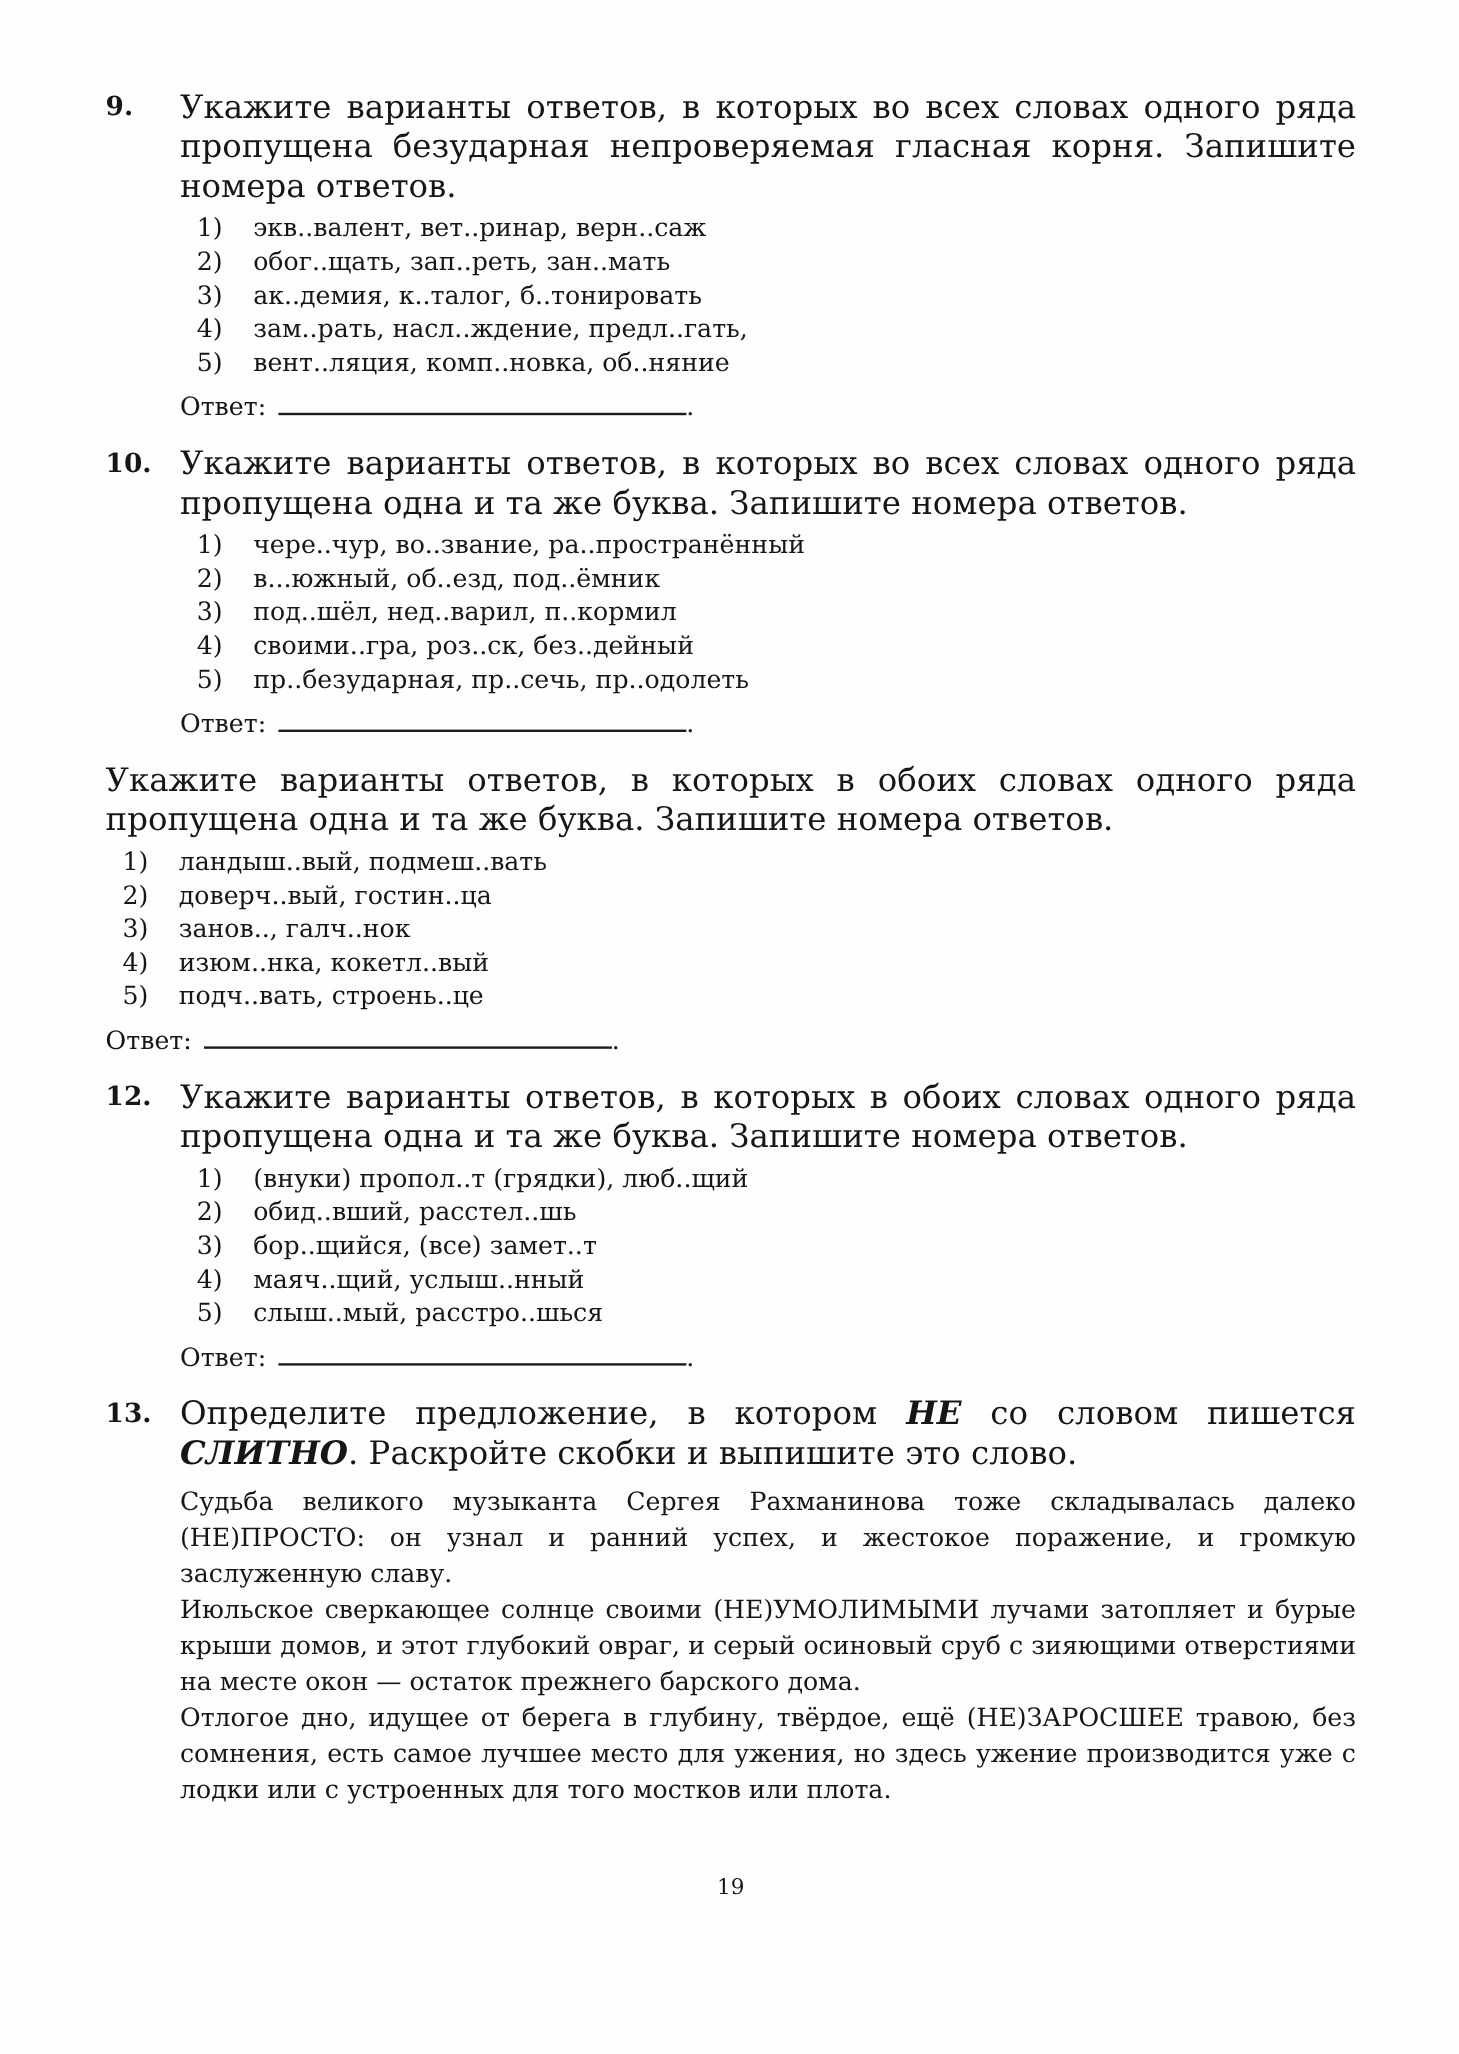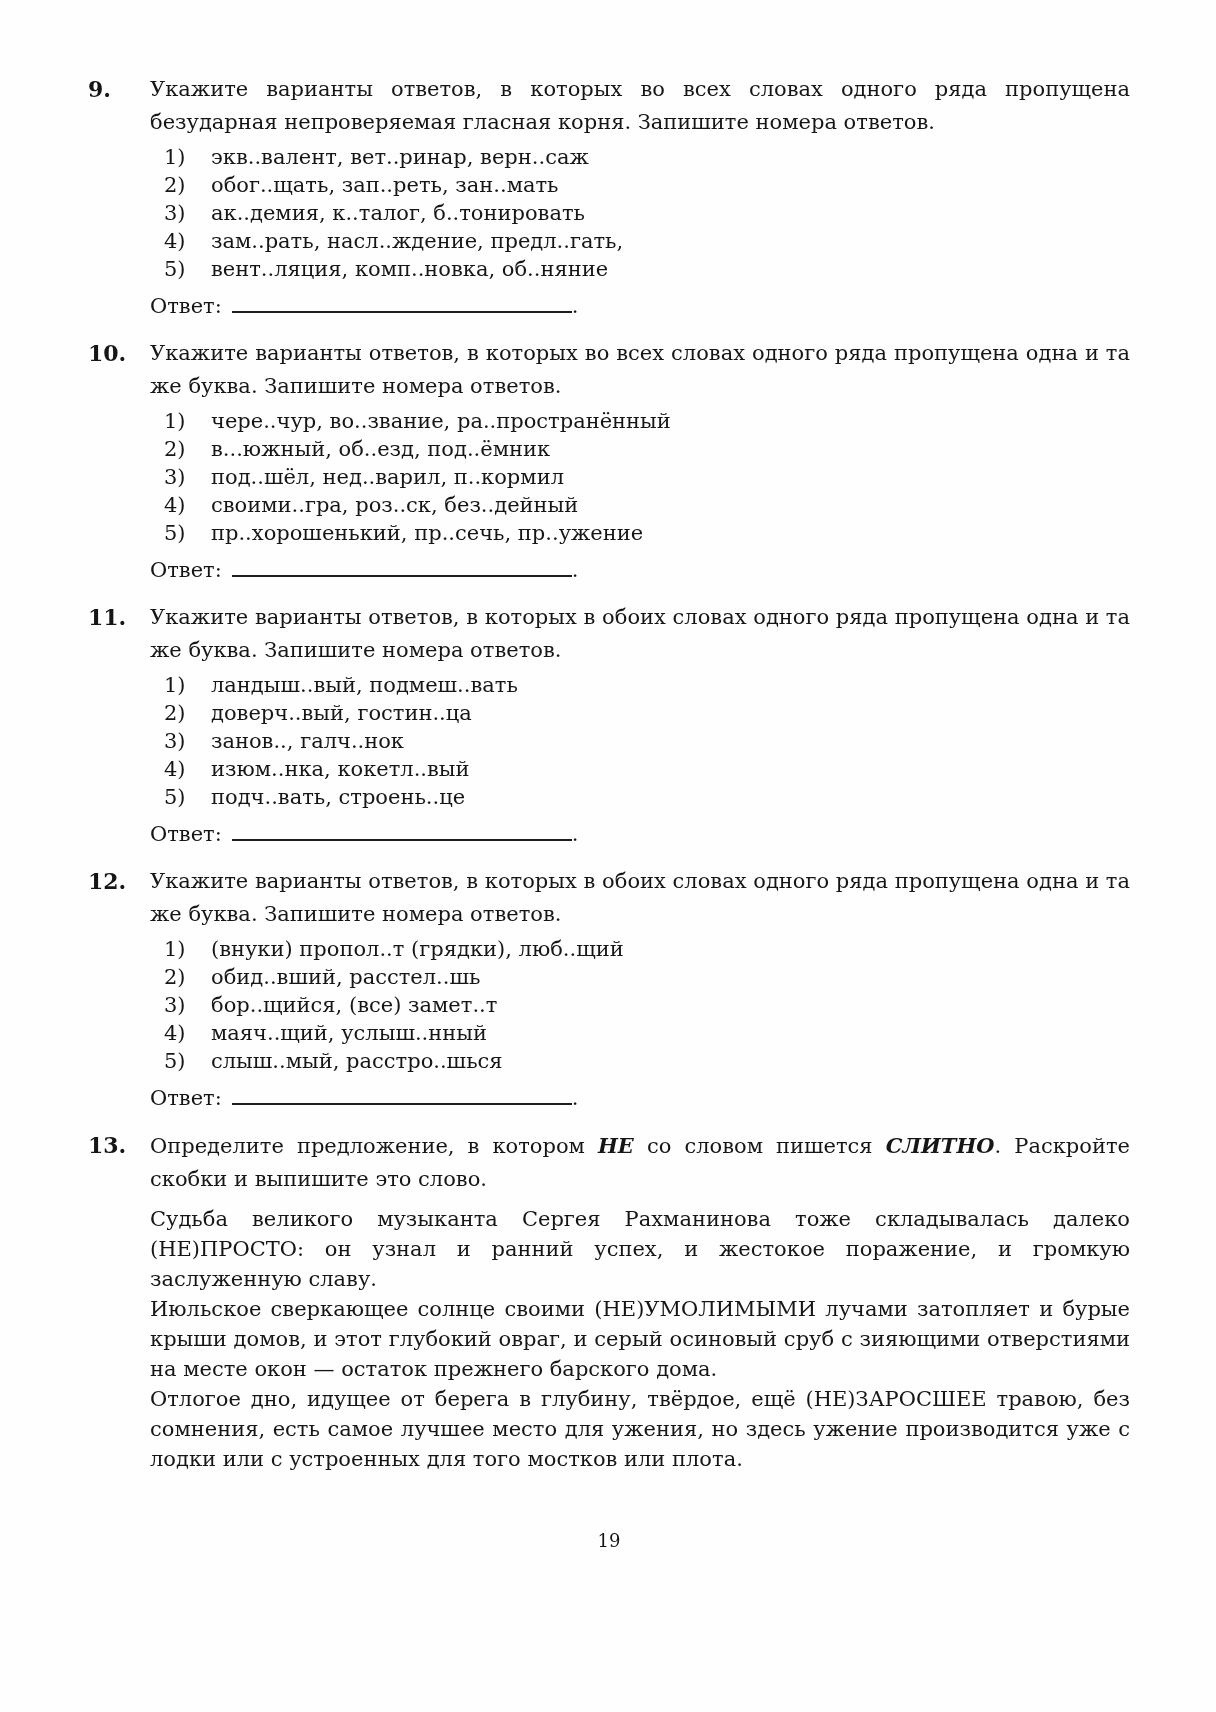--- a/index.html
+++ b/index.html
@@ -25,21 +25,21 @@
   .q-num {
     width: 62px;
     flex-shrink: 0;
     font-weight: bold;
     font-size: 22px;
     line-height: 33px;
   }
   .q-body { flex: 1; min-width: 0; }
   .q-prompt {
     margin: 0;
-    font-size: 21px;
+    font-size: 27px;
     line-height: 33px;
     text-align: justify;
   }
   .options {
     list-style: none;
     margin: 4px 0 0 0;
     padding: 0 0 0 14px;
   }
   .opt {
     display: flex;
@@ -126,29 +126,28 @@
         <li class="opt">
             <span class="opt-n">3)</span>
             <span class="opt-t">под..шёл, нед..варил, п..кормил</span>
           </li>
         <li class="opt">
             <span class="opt-n">4)</span>
             <span class="opt-t">своими..гра, роз..ск, без..дейный</span>
           </li>
         <li class="opt">
             <span class="opt-n">5)</span>
-            <span class="opt-t">пр..хорошенький, пр..сечь, пр..ужение</span>
-          </li>
-      </ul>
-      <div class="answer"><span>Ответ:</span><span class="blank"></span><span>.</span></div>
-    </div>
-  </section>
-
-  <section class="question">
-    <div class="q-num">11.</div>
+            <span class="opt-t">пр..безударная, пр..сечь, пр..одолеть</span>
+          </li>
+      </ul>
+      <div class="answer"><span>Ответ:</span><span class="blank"></span><span>.</span></div>
+    </div>
+  </section>
+
+  <section class="question">
     <div class="q-body">
       <p class="q-prompt">Укажите варианты ответов, в которых в обоих словах одного ряда пропущена одна и та же буква. Запишите номера ответов.</p>
       <ul class="options">
         <li class="opt">
             <span class="opt-n">1)</span>
             <span class="opt-t">ландыш..вый, подмеш..вать</span>
           </li>
         <li class="opt">
             <span class="opt-n">2)</span>
             <span class="opt-t">доверч..вый, гостин..ца</span>

